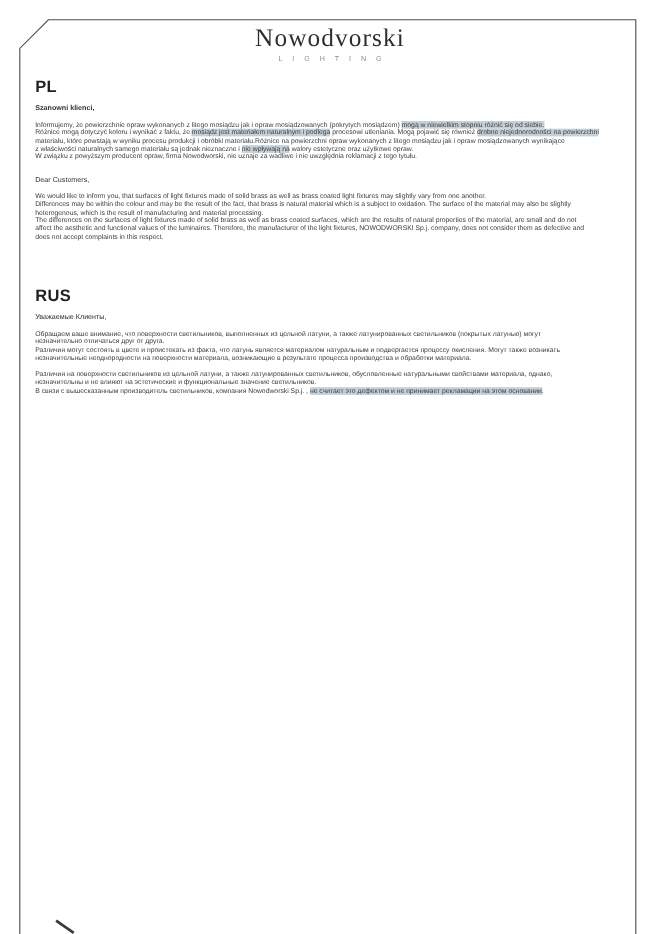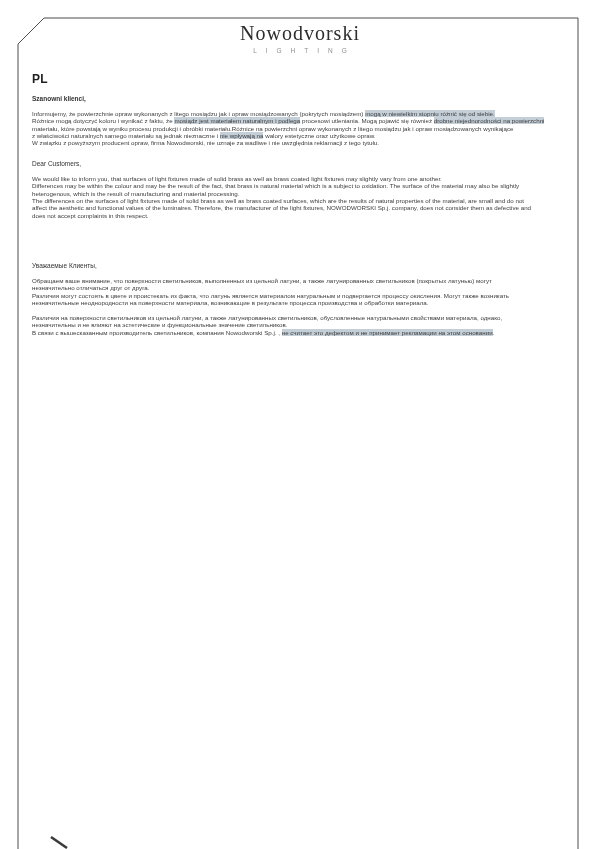--- a/index.html
+++ b/index.html
@@ -3,33 +3,33 @@
 <meta charset="utf-8">
 <style>
   html,body{margin:0;padding:0;background:#ffffff;}
   .page{
     position:relative;width:600px;height:849px;background:#ffffff;
     font-family:"Liberation Sans",sans-serif;overflow:hidden;
   }
   .frame{position:absolute;left:0;top:0;}
   .logo{position:absolute;top:23px;left:0;width:600px;text-align:center;}
   .logo-name{
-    font-family:"Liberation Serif",serif;font-size:20px;line-height:1;
+    font-family:"Liberation Serif",serif;font-size:23px;line-height:1;
     color:#2d2d2d;letter-spacing:1px;
   }
   .logo-sub{
     margin-top:4px;font-size:6.5px;color:#8f8f8f;
     letter-spacing:9px;text-indent:9px;
   }
   .section{position:absolute;left:32px;width:546px;}
   .sec-pl{top:72px;}
   .sec-eng{top:160px;}
   .sec-rus{top:262px;}
   .sec-heading{
-    margin:0 0 8px 0;font-size:12px;font-weight:bold;color:#1f1f1f;line-height:15px;
+    margin:0 0 8px 0;font-size:15px;font-weight:bold;color:#1f1f1f;line-height:15px;
     letter-spacing:.3px;
   }
   .greeting{font-size:6.5px;line-height:7.4px;color:#333;margin-bottom:7.4px;}
   .greeting.bold{font-weight:bold;}
   .para-block + .para-block{margin-top:7.4px;}
   .tline{
     font-size:6.2px;line-height:7.4px;color:#3c3c3c;white-space:nowrap;
   }
   .hl{background:#c4cfd8;}
 </style>
@@ -70,20 +70,21 @@
           <div class="tline"><span>Differences may be within the colour and may be the result of the fact, that brass is natural material which is a subject to oxidation. The surface of the material may also be slightly</span></div>
           <div class="tline"><span>heterogenous, which is the result of manufacturing and material processing.</span></div>
           <div class="tline"><span>The differences on the surfaces of light fixtures made of solid brass as well as brass coated surfaces, which are the results of natural properties of the material, are small and do not</span></div>
           <div class="tline"><span>affect the aesthetic and functional values of the luminaires. Therefore, the manufacturer of the light fixtures, NOWODWORSKI Sp.j. company, does not consider them as defective and</span></div>
           <div class="tline"><span>does not accept complaints in this respect.</span></div>
         </div>
       </div>
   </section>
 
   <section class="section sec-rus">
+    <h2 class="sec-heading">RUS</h2>
     <div class="greeting">Уважаемые Клиенты,</div>
     <div class="paragraphs">
         <div class="para-block">
           <div class="tline"><span>Обращаем ваше внимание, что поверхности светильников, выполненных из цельной латуни, а также латунированных светильников (покрытых латунью) могут</span></div>
           <div class="tline"><span>незначительно отличаться друг от друга.</span></div>
           <div class="tline"><span>Различия могут состоять в цвете и проистекать из факта, что латунь является материалом натуральным и подвергается процессу окисления. Могут также возникать</span></div>
           <div class="tline"><span>незначительные неоднородности на поверхности материала, возникающие в результате процесса производства и обработки материала.</span></div>
         </div>
         <div class="para-block">
           <div class="tline"><span>Различия на поверхности светильников из цельной латуни, а также латунированных светильников, обусловленные натуральными свойствами материала, однако,</span></div>

